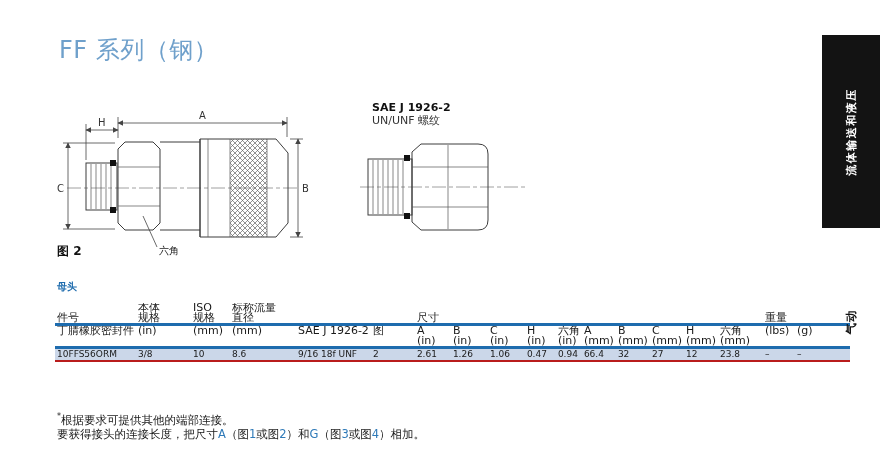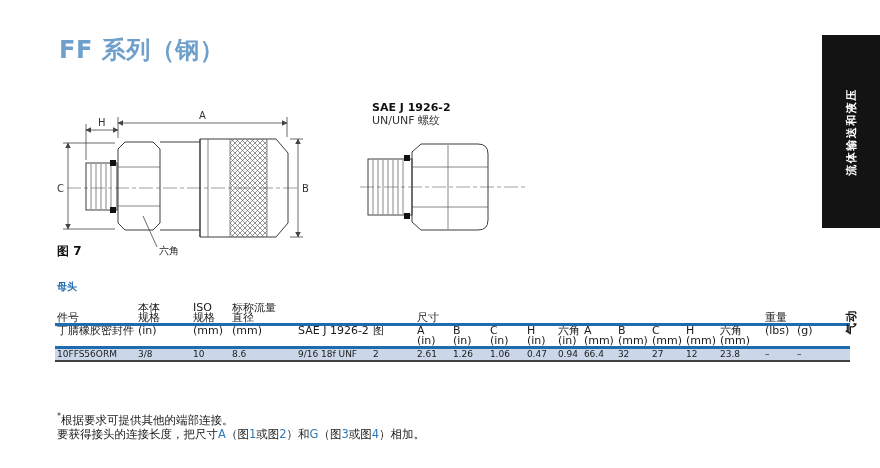--- a/index.html
+++ b/index.html
@@ -1,21 +1,21 @@
 <!DOCTYPE html>
 <html><head>
 <meta charset="utf-8">
 <style>
   html,body{margin:0;padding:0}
   body{width:880px;height:468px;position:relative;background:#ffffff;overflow:hidden;
        font-family:"DejaVu Sans","Liberation Sans",sans-serif;color:#1a1a1a}
   .abs{position:absolute}
 
   
-  #title{left:59px;top:36px;font-size:24px;line-height:29px;font-weight:700;
+  #title{left:59px;top:36px;font-size:24px;line-height:29px;font-weight:400;
          color:#6fa0cb;letter-spacing:.5px}
 
   
   #sae-note{left:372px;top:101px;font-size:11px;line-height:13px}
   #sae-note .l1{font-weight:bold;color:#111}
   #sae-note .l2{color:#333}
 
   #fig-caption{left:57px;top:243px;font-size:12px;font-weight:bold;color:#111}
   #section-heading{left:57px;top:280px;font-size:10px;font-weight:bold;color:#1e6cae}
 
@@ -32,21 +32,21 @@
 
   
   #parts-table{left:55px;top:303px;border-collapse:collapse;table-layout:fixed}
   #parts-table th,#parts-table td{padding:0 2px;text-align:left;font-weight:normal;
       overflow:hidden;white-space:nowrap}
   tr.grp{border-bottom:3px solid #1e6cae}
   tr.grp th{vertical-align:bottom;font-size:11px;font-weight:bold;line-height:10px;padding-bottom:2px}
   tr.sub{border-bottom:3px solid #1e6cae}
   tr.sub th{vertical-align:top;font-size:11px;font-weight:bold;line-height:10px;padding-top:2px}
   tr.data td{font-size:9px;height:11px;line-height:11px}
-  tr.r1{background:#cbd7e9;border-bottom:2px solid #404040}
+  tr.r1{background:#cbd7e9;border-bottom:2px solid #b91c1c}
   tr.r2{border-bottom:2px solid #8f8f8f}
   th.wc{text-align:center}
 
   
   #notes{left:57px;top:410px;font-size:11.5px;line-height:14px;color:#1a1a1a}
   #notes sup{font-size:8px}
   .blue{color:#2f7ab8}
 
   
   #side-tab-fluid{left:822px;top:35px;width:58px;height:193px;background:#131313}
@@ -122,21 +122,21 @@
     <line class="dim" x1="243" y1="36" x2="243" y2="134" marker-start="url(#ah)" marker-end="url(#ah)"></line>
     <text class="dimtxt" x="247" y="89">B</text>
   </g>
 
   <g>
     <path class="dim" d="M88,113 L102,144"></path>
     <text class="cjk" x="104" y="151">六角</text>
   </g>
 </svg>
 
-<div class="abs" id="fig-caption">图 7</div>
+<div class="abs" id="fig-caption">图 2</div>
 
 <div class="abs" id="sae-note">
   <div class="l1">SAE J 1926-2</div>
   <div class="l2">UN/UNF 螺纹</div>
 </div>
 
 <svg id="drawing-right" width="170" height="110" viewBox="0 0 170 110">
   <g>
     <path class="cl" d="M0,59 H165"></path>
   </g>

